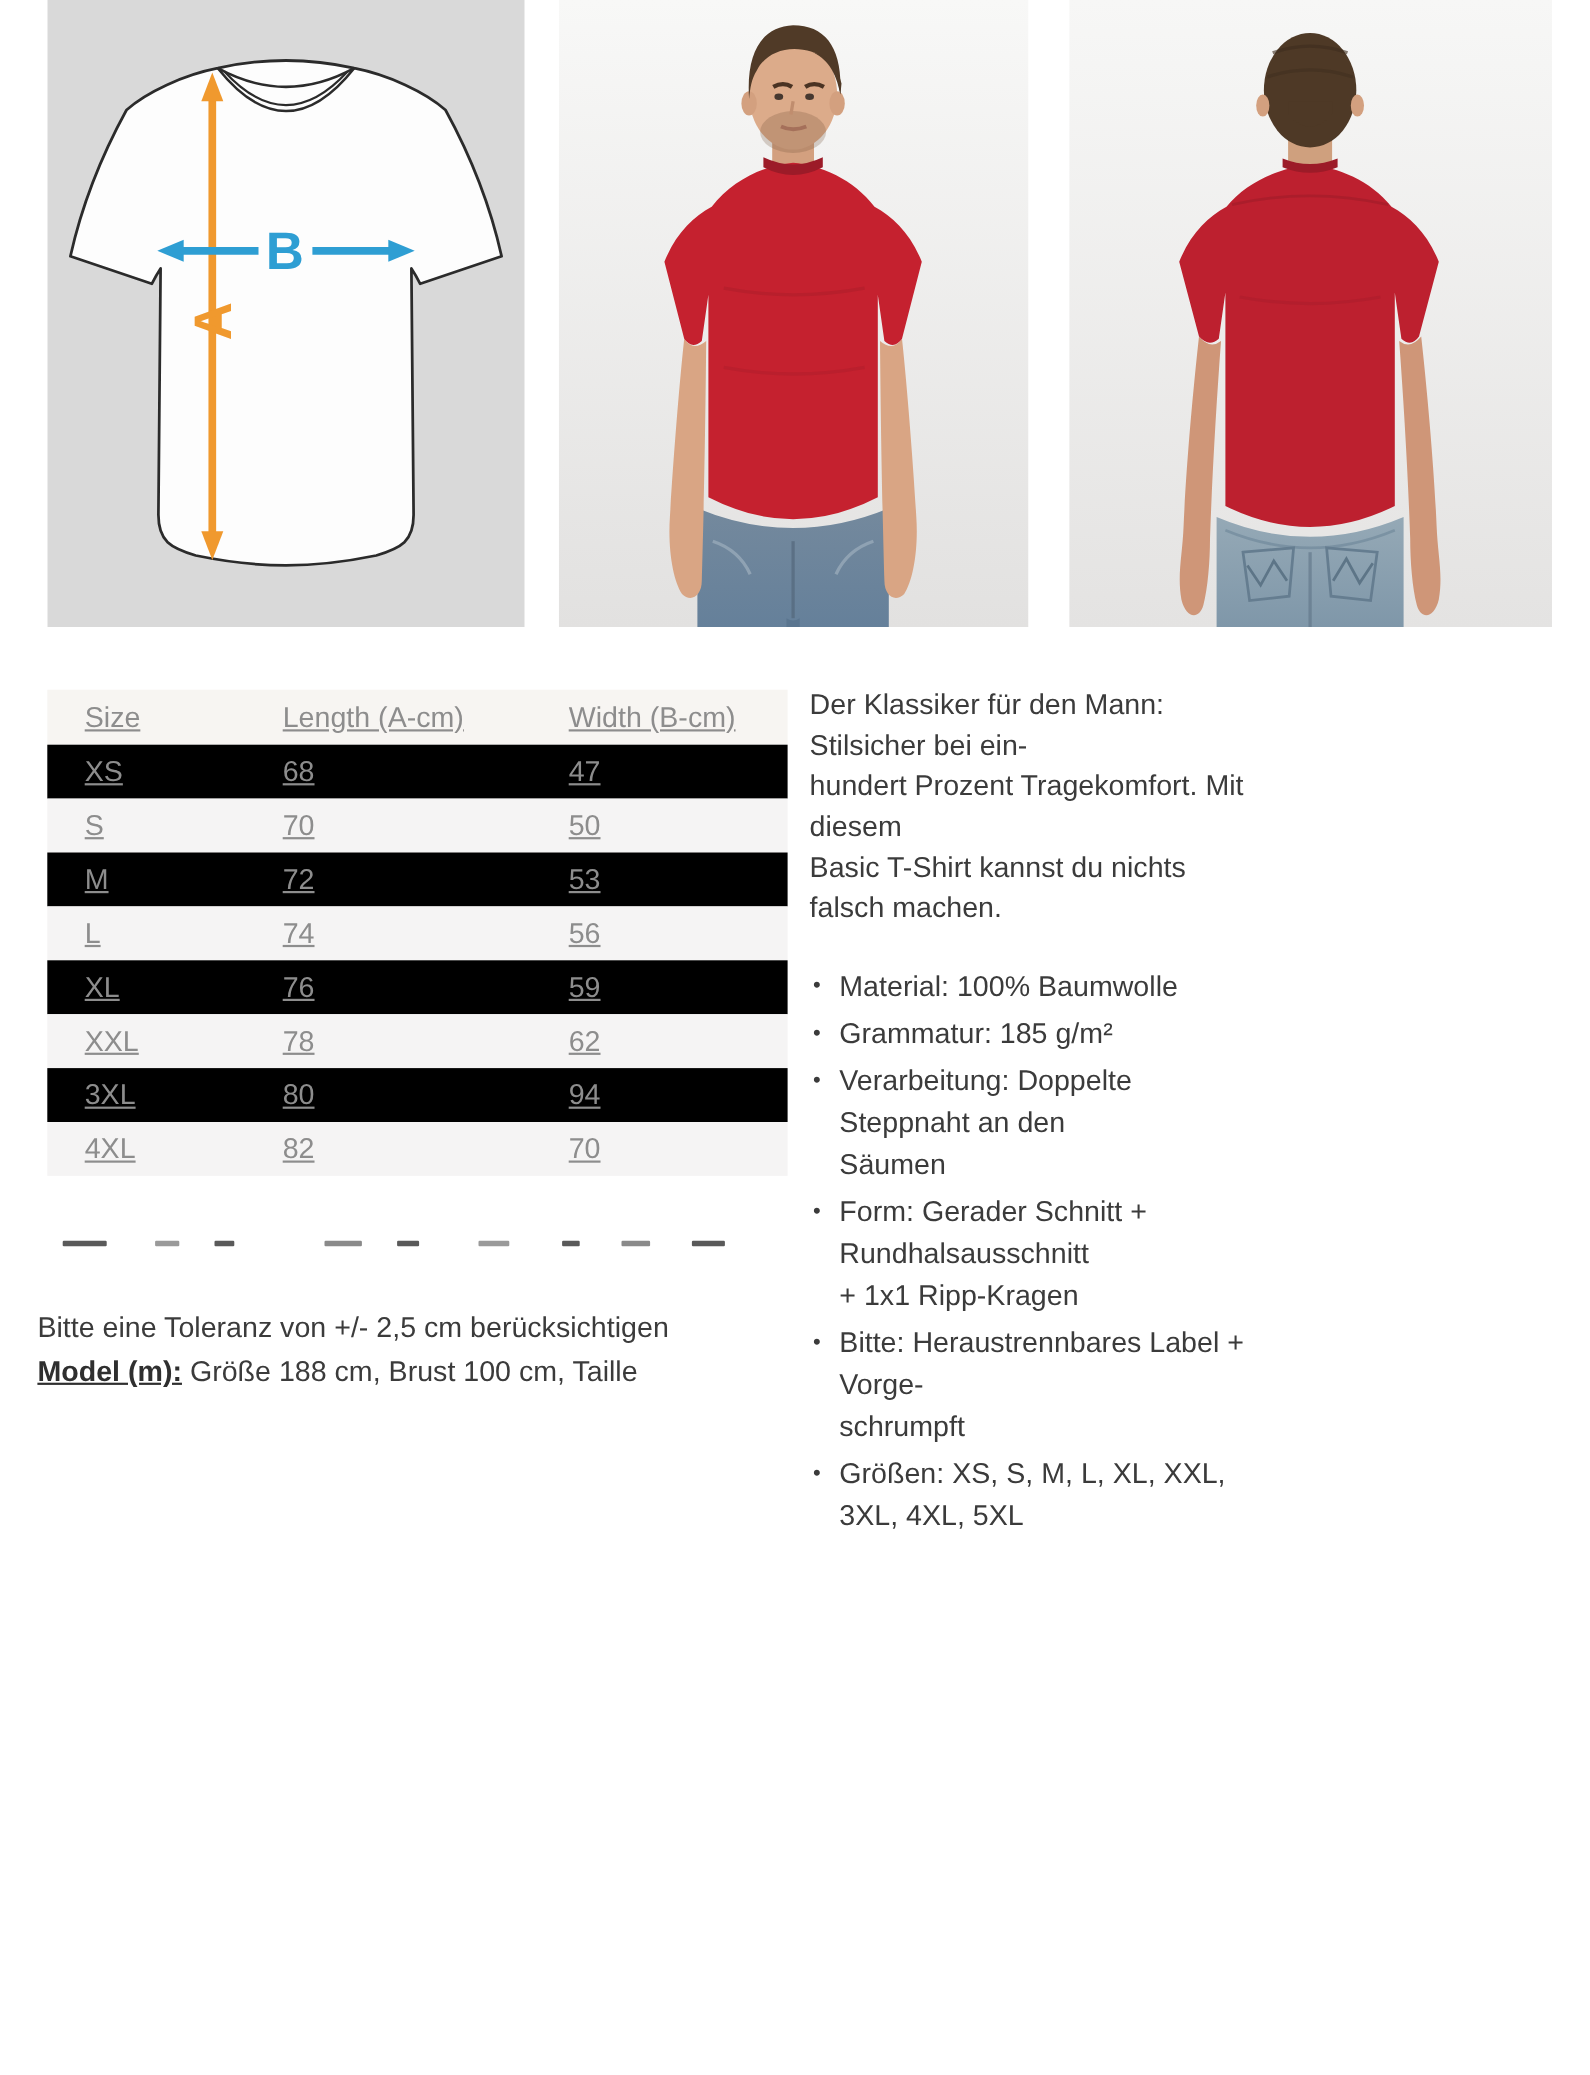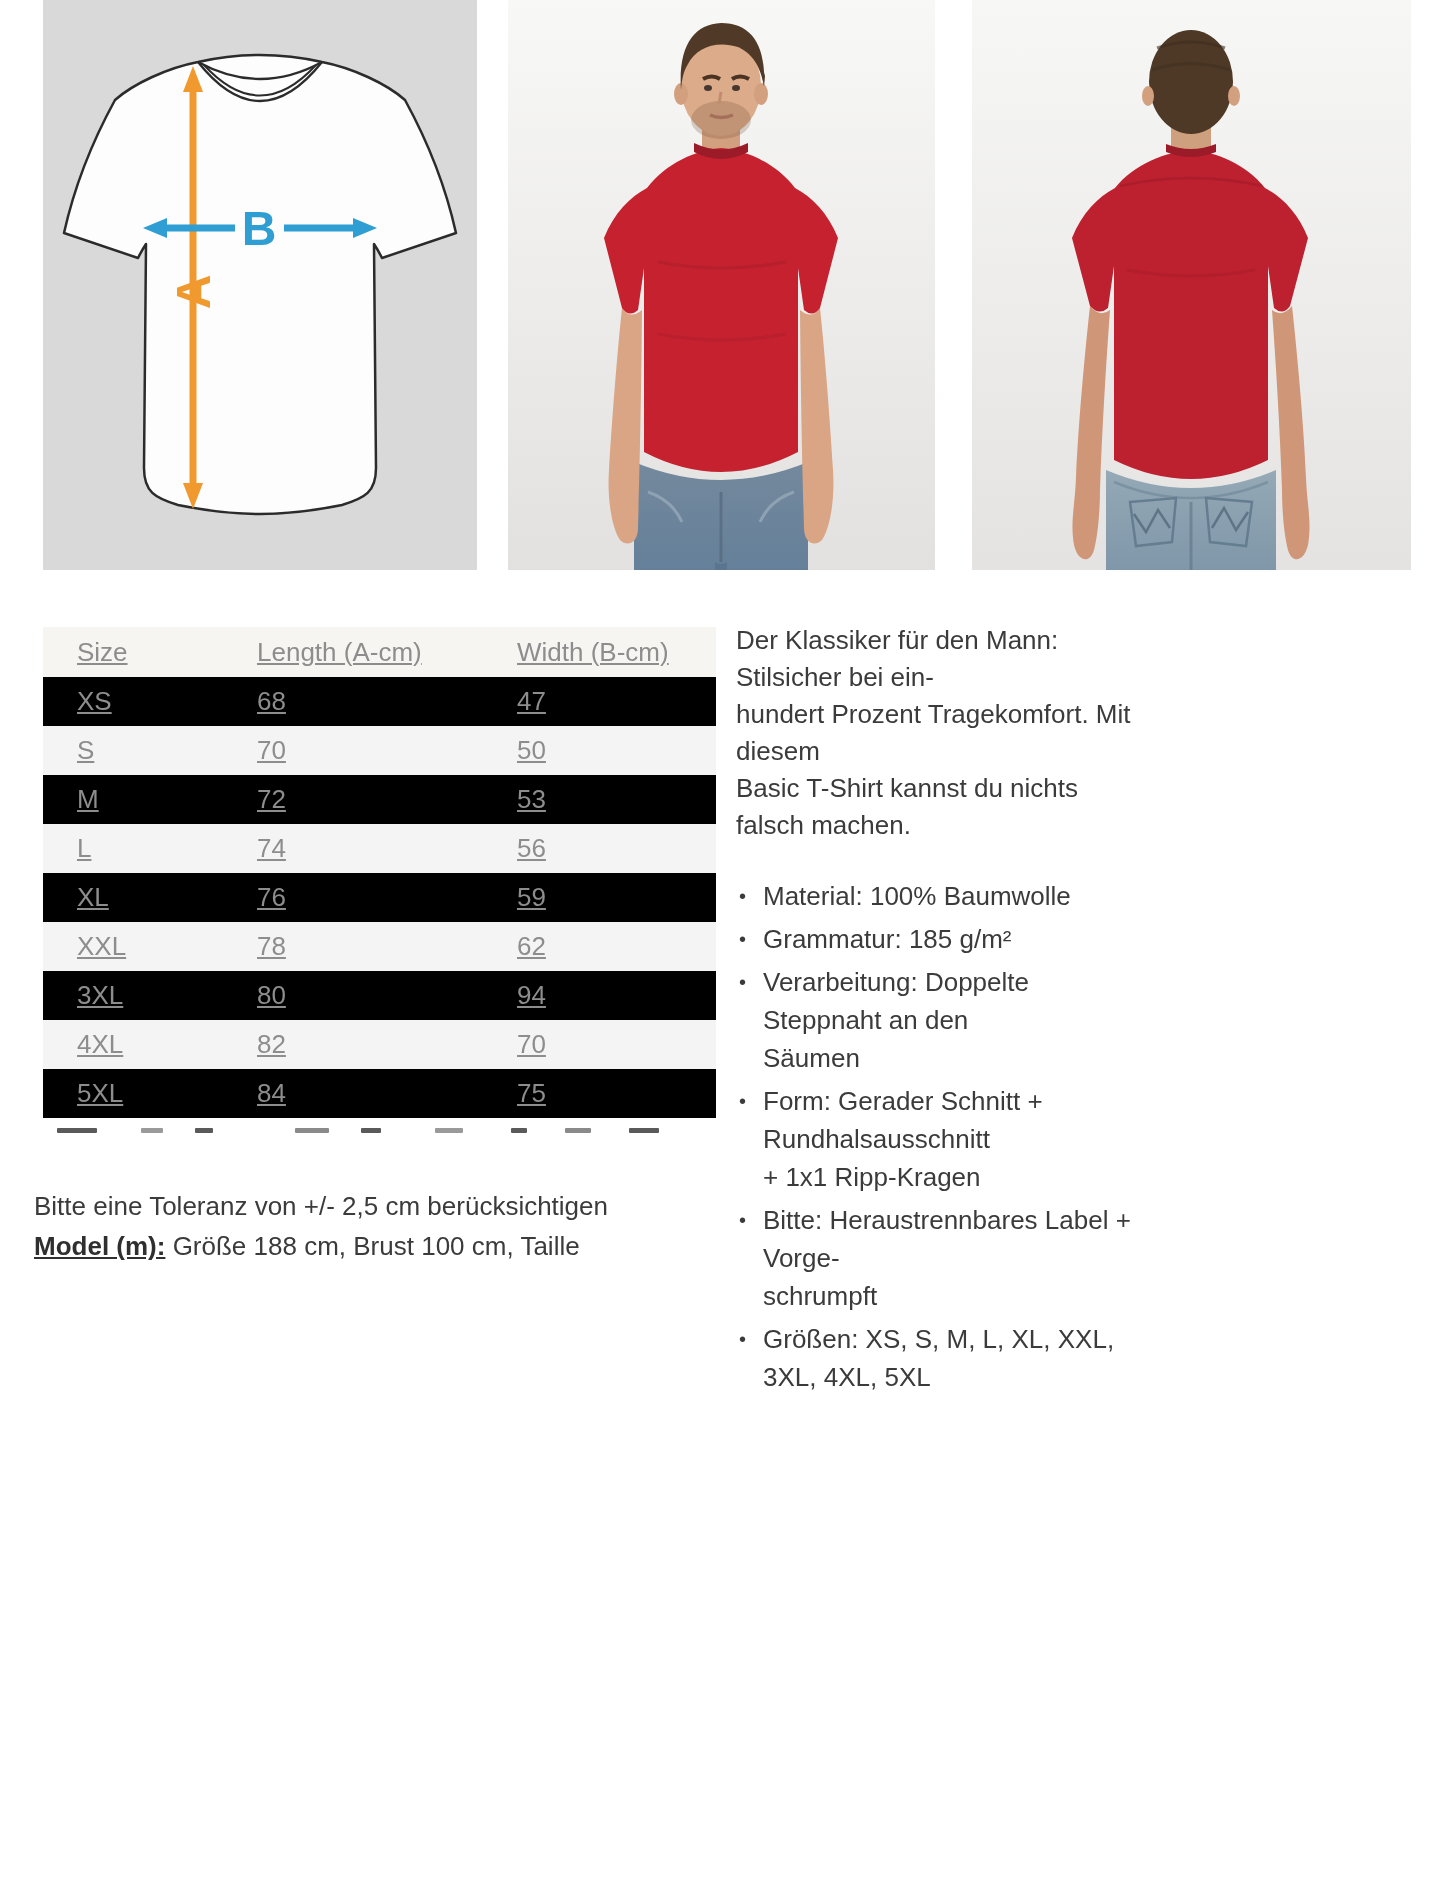--- a/index.html
+++ b/index.html
@@ -201,25 +201,20 @@
         <div class="st-row odd">
           <span class="c1">3XL</span>
           <span class="c2">80</span>
           <span class="c3">94</span>
         </div>
         <div class="st-row even">
           <span class="c1">4XL</span>
           <span class="c2">82</span>
           <span class="c3">70</span>
         </div>
-        <div class="st-row odd">
-          <span class="c1">5XL</span>
-          <span class="c2">84</span>
-          <span class="c3">75</span>
-        </div>
       </div>
   </div>
 
   <div class="clip-row">
     <i></i>
       <i></i>
       <i></i>
       <i></i>
       <i></i>
       <i></i>

